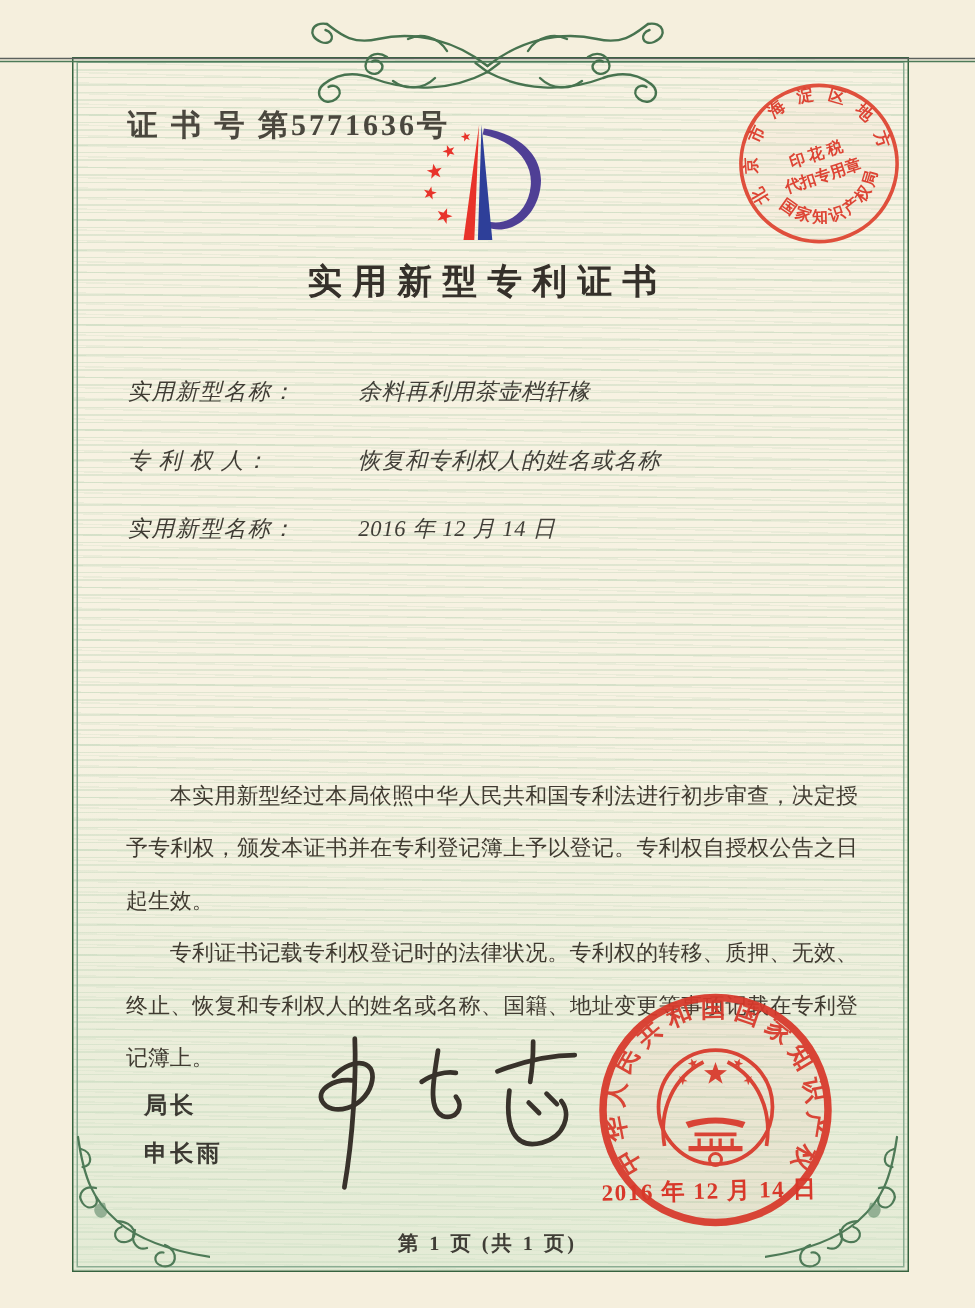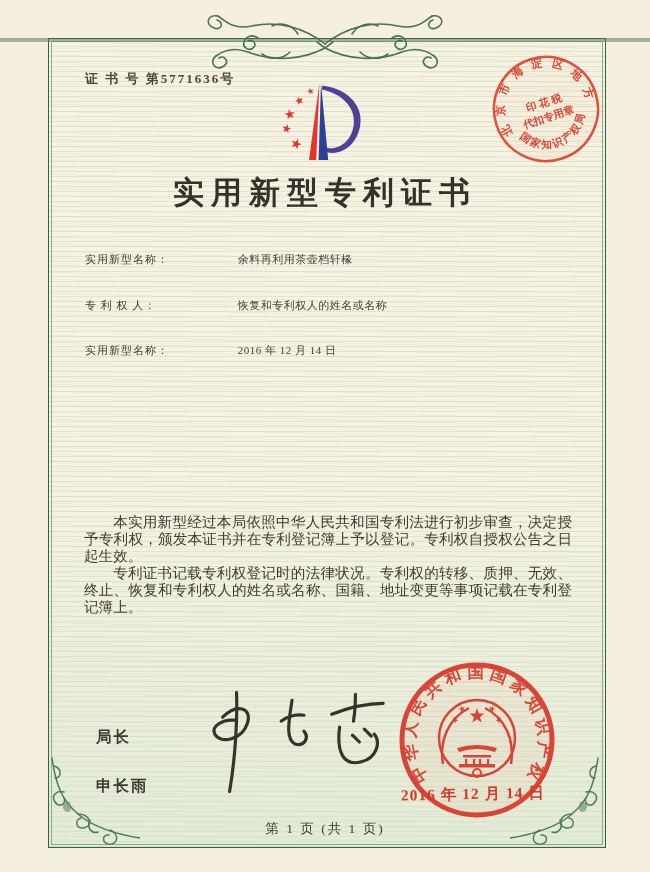--- a/index.html
+++ b/index.html
@@ -22,57 +22,57 @@
   }
   .frame::before{
     content:"";position:absolute;inset:2px;border:1px solid #8aad92;pointer-events:none;
   }
   .top-ornament{position:absolute;left:0;top:0;width:650px;height:80px;}
   .corner-flourish{position:absolute;width:90px;height:90px;}
   .corner-br{right:50px;bottom:26px;}
   .corner-bl{left:50px;bottom:26px;transform:scaleX(-1);}
 
   .cert-no{
-    position:absolute;left:85px;top:70px;font-size:13px;letter-spacing:2px;
+    position:absolute;left:85px;top:70px;font-size:20px;letter-spacing:2px;
     color:#4a473e;font-weight:600;
   }
   .tax-stamp{
     position:absolute;left:491px;top:54px;width:110px;height:110px;
     transform:rotate(-18deg);
   }
   .logo{position:absolute;left:266px;top:80px;width:118px;height:84px;}
   .title{
     position:absolute;left:0;top:172px;width:650px;text-align:center;
-    font-size:31px;font-weight:700;letter-spacing:7px;color:#35302a;
+    font-size:23px;font-weight:700;letter-spacing:7px;color:#35302a;
   }
   .fields{position:absolute;left:85px;top:252px;width:490px;}
-  .field-row{height:45.6px;font-size:11px;white-space:nowrap;}
+  .field-row{height:45.6px;font-size:15px;white-space:nowrap;font-style:italic;}
   .f-label{display:inline-block;width:150px;color:#403d35;letter-spacing:1px;}
   .f-value{color:#413f38;letter-spacing:0.5px;}
 
   .body-text{
     position:absolute;left:84px;top:514px;width:488px;
-    font-size:14.6px;line-height:17px;text-align:justify;color:#403b31;
+    font-size:14.6px;line-height:35px;text-align:justify;color:#403b31;
   }
   .body-text p{margin:0;text-indent:2em;}
 
   .signer{position:absolute;left:96px;top:727px;font-size:15.5px;font-weight:700;
     color:#3c3a33;font-family:"Liberation Sans","DejaVu Sans",sans-serif;letter-spacing:2px;}
-  .signer .role{display:block;margin-bottom:28px;}
+  .signer .role{display:block;margin-bottom:11px;}
   .signature-svg{position:absolute;left:185px;top:686px;width:218px;height:112px;}
 
   .office-seal{position:absolute;left:397px;top:660px;width:160px;height:160px;opacity:0.93;}
   .seal-date{
     position:absolute;left:401px;top:784px;width:150px;
     font-size:15.5px;font-weight:700;color:#d8382a;letter-spacing:1px;white-space:nowrap;
     transform:rotate(-1.2deg);
   }
   .footer{
     position:absolute;left:0;top:820px;width:650px;text-align:center;
-    font-size:13.5px;color:#3f3d36;letter-spacing:2px;
+    font-size:13.5px;color:#3f3d36;letter-spacing:2px;font-weight:bold;
   }
   .hidden-defs{position:absolute;width:0;height:0;overflow:hidden;}
   svg text{font-family:"Liberation Serif","DejaVu Serif",serif;}
 </style>
 </head>
 <body>
 
 <svg class="hidden-defs" aria-hidden="true">
   <defs>
     <path id="star5" d="M0,-7 L1.65,-2.27 L6.66,-2.16 L2.66,0.87 L4.11,5.66 L0,2.8 L-4.11,5.66 L-2.66,0.87 L-6.66,-2.16 L-1.65,-2.27 Z"></path>

